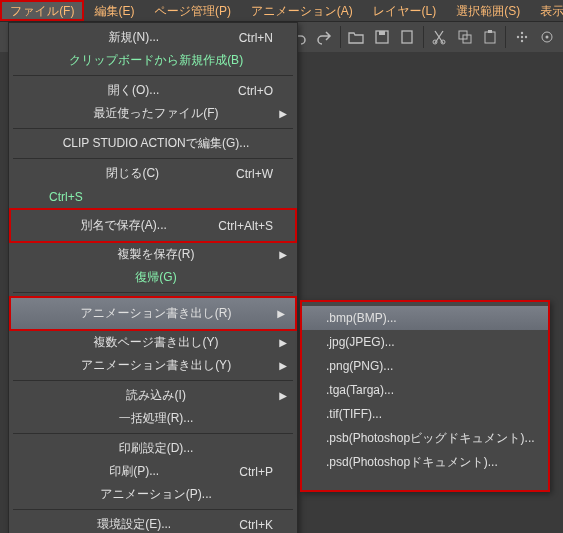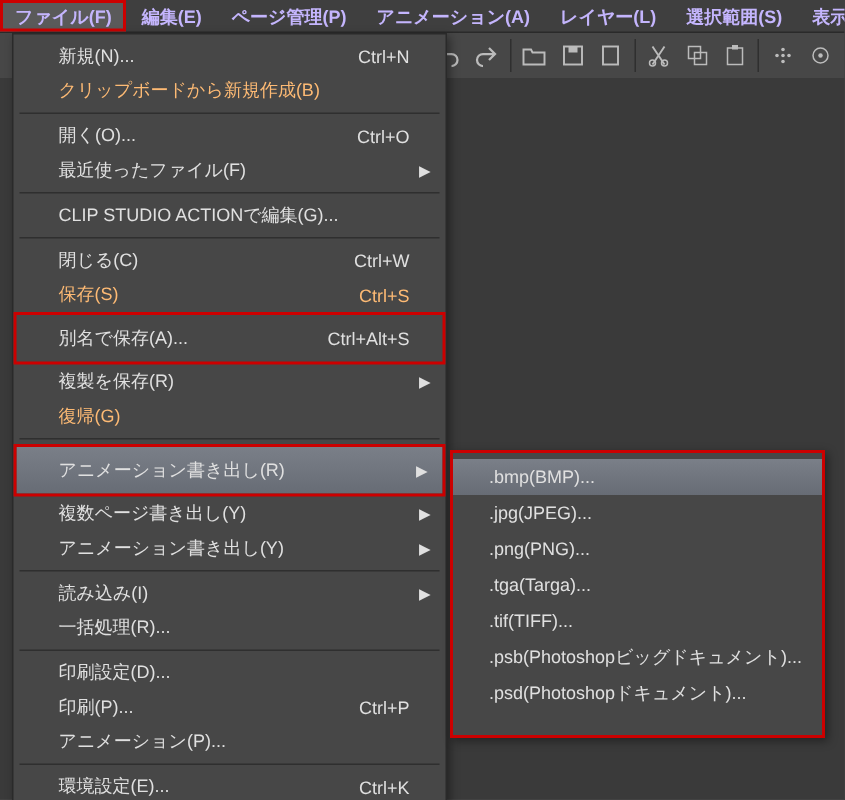--- a/index.html
+++ b/index.html
@@ -12,23 +12,22 @@
   }
   .menubar {
     display: flex;
     height: 22px;
     background: #3f3f3f;
     border-bottom: 1px solid #2a2a2a;
     white-space: nowrap;
   }
   .menubar-item {
     padding: 3px 10px;
-    color: #c4b5fd;
+    color: #fdba74;
     cursor: pointer;
-    font-weight: bold;
   }
   .menubar-item.active {
     background: #5a5a5a;
     border: 2px solid #cc0000;
     padding: 1px 8px;
   }
   .toolbar {
     display: flex;
     height: 30px;
     background: #474747;
@@ -59,22 +58,23 @@
     z-index: 10;
     padding: 3px 0;
   }
   .menu-item {
     display: flex;
     align-items: center;
     height: 23px;
     padding: 0 24px 0 30px;
     position: relative;
     color: #e0e0e0;
-  }
-  .menu-item.disabled { color: #fdba74; }
+    text-align: center;
+  }
+  .menu-item.disabled { color: #86efac; }
   .menu-item.highlight {
     background: linear-gradient(#7a7f88, #676c75);
   }
   .menu-item.boxed {
     border: 2px solid #cc0000;
     padding: 0 22px 0 28px;
     height: 35px;
   }
   .menu-label { flex: 1; white-space: nowrap; overflow: hidden; }
   .menu-shortcut { color: inherit; margin-left: 10px; }
@@ -216,21 +216,20 @@
     <div class="menu-sep"></div>
     <div class="menu-item">
       <span class="menu-label">CLIP STUDIO ACTIONで編集(G)...</span>
     </div>
     <div class="menu-sep"></div>
     <div class="menu-item">
       <span class="menu-label">閉じる(C)</span>
       <span class="menu-shortcut">Ctrl+W</span>
     </div>
     <div class="menu-item disabled">
-      <span class="menu-label">保存(S)</span>
       <span class="menu-shortcut">Ctrl+S</span>
     </div>
     <div class="menu-item boxed">
       <span class="menu-label">別名で保存(A)...</span>
       <span class="menu-shortcut">Ctrl+Alt+S</span>
     </div>
     <div class="menu-item">
       <span class="menu-label">複製を保存(R)</span>
       <span class="arrow">▶</span>
     </div>

